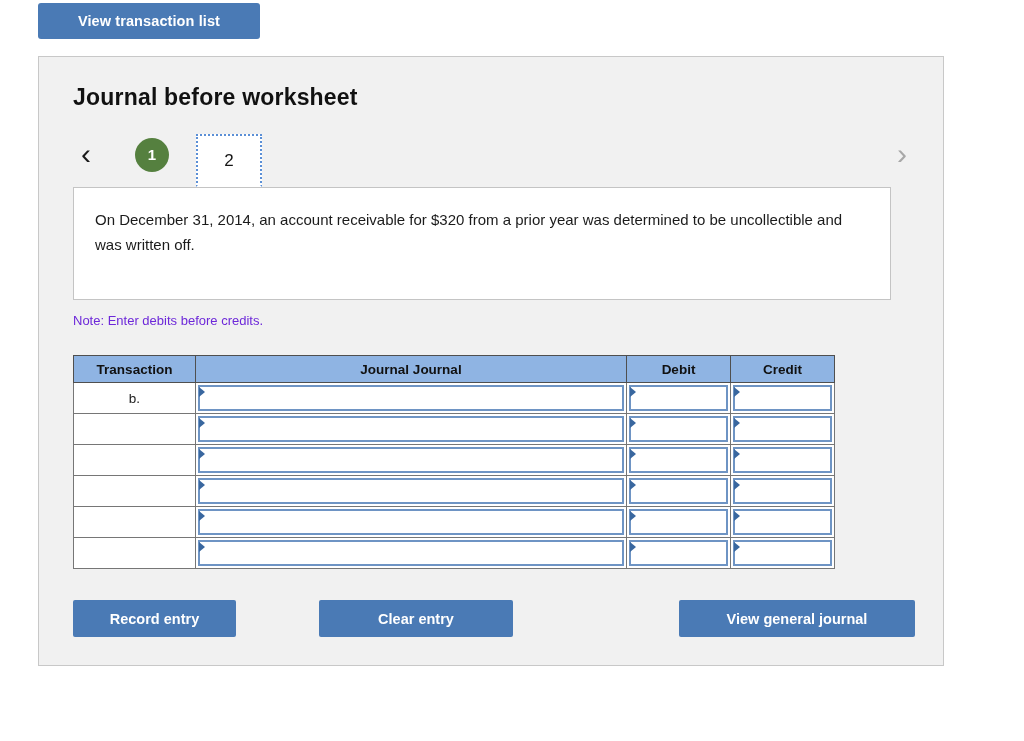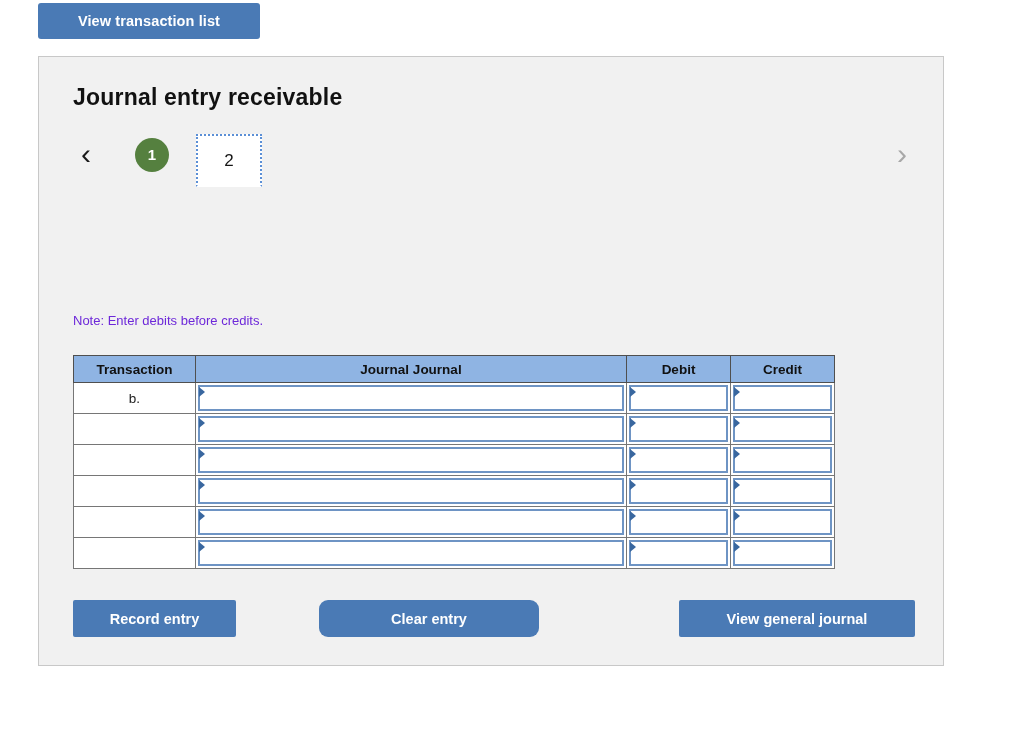--- a/index.html
+++ b/index.html
@@ -231,44 +231,47 @@
     color: #ffffff;
     border: none;
     border-radius: 2px;
     font-family: "Liberation Sans", sans-serif;
     font-size: 14.5px;
     font-weight: bold;
     cursor: pointer;
     padding: 0;
   }
   .btn-record  { left: 34px;  top: 543px; width: 163px; }
-  .btn-clear   { left: 280px; top: 543px; width: 220px; border-radius: 9px; }
+  .btn-clear   { left: 280px; top: 543px; width: 194px; }
   .btn-viewgj  { left: 640px; top: 543px; width: 236px; }
 </style>
 </head>
 <body>
 
 <div id="root">
 
   <button class="top-btn">View transaction list</button>
 
   <div class="panel">
 
-    <div class="panel-title">Journal entry receivable</div>
+    <div class="panel-title">Journal before worksheet</div>
 
     <div class="pager">
       <div class="chev chev-left">‹</div>
 
       <div class="pg-circle">1</div>
 
       <div class="pg-tab">2</div>
 
       <div class="chev chev-right">›</div>
     </div>
 
+    <div class="scenario">
+      <p>On December 31, 2014, an account receivable for $320 from a prior year was determined to be uncollectible and was written off.</p>
+    </div>
 
     <div class="note">Note: Enter debits before credits.</div>
 
     <table class="jtable">
       <colgroup>
         <col class="col-tx">
           <col class="col-gj">
           <col class="col-dr">
           <col class="col-cr">
       </colgroup>

